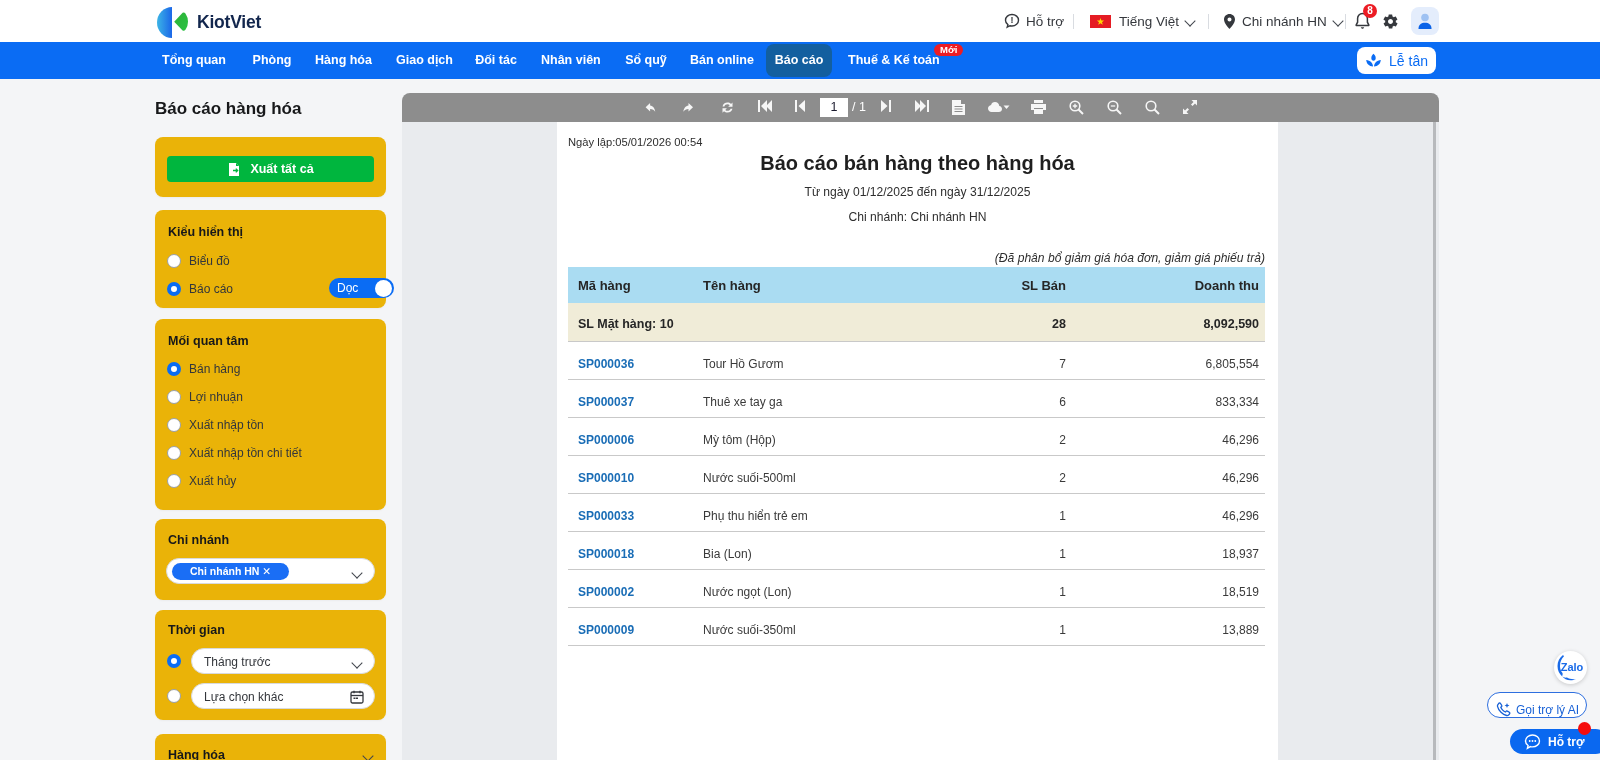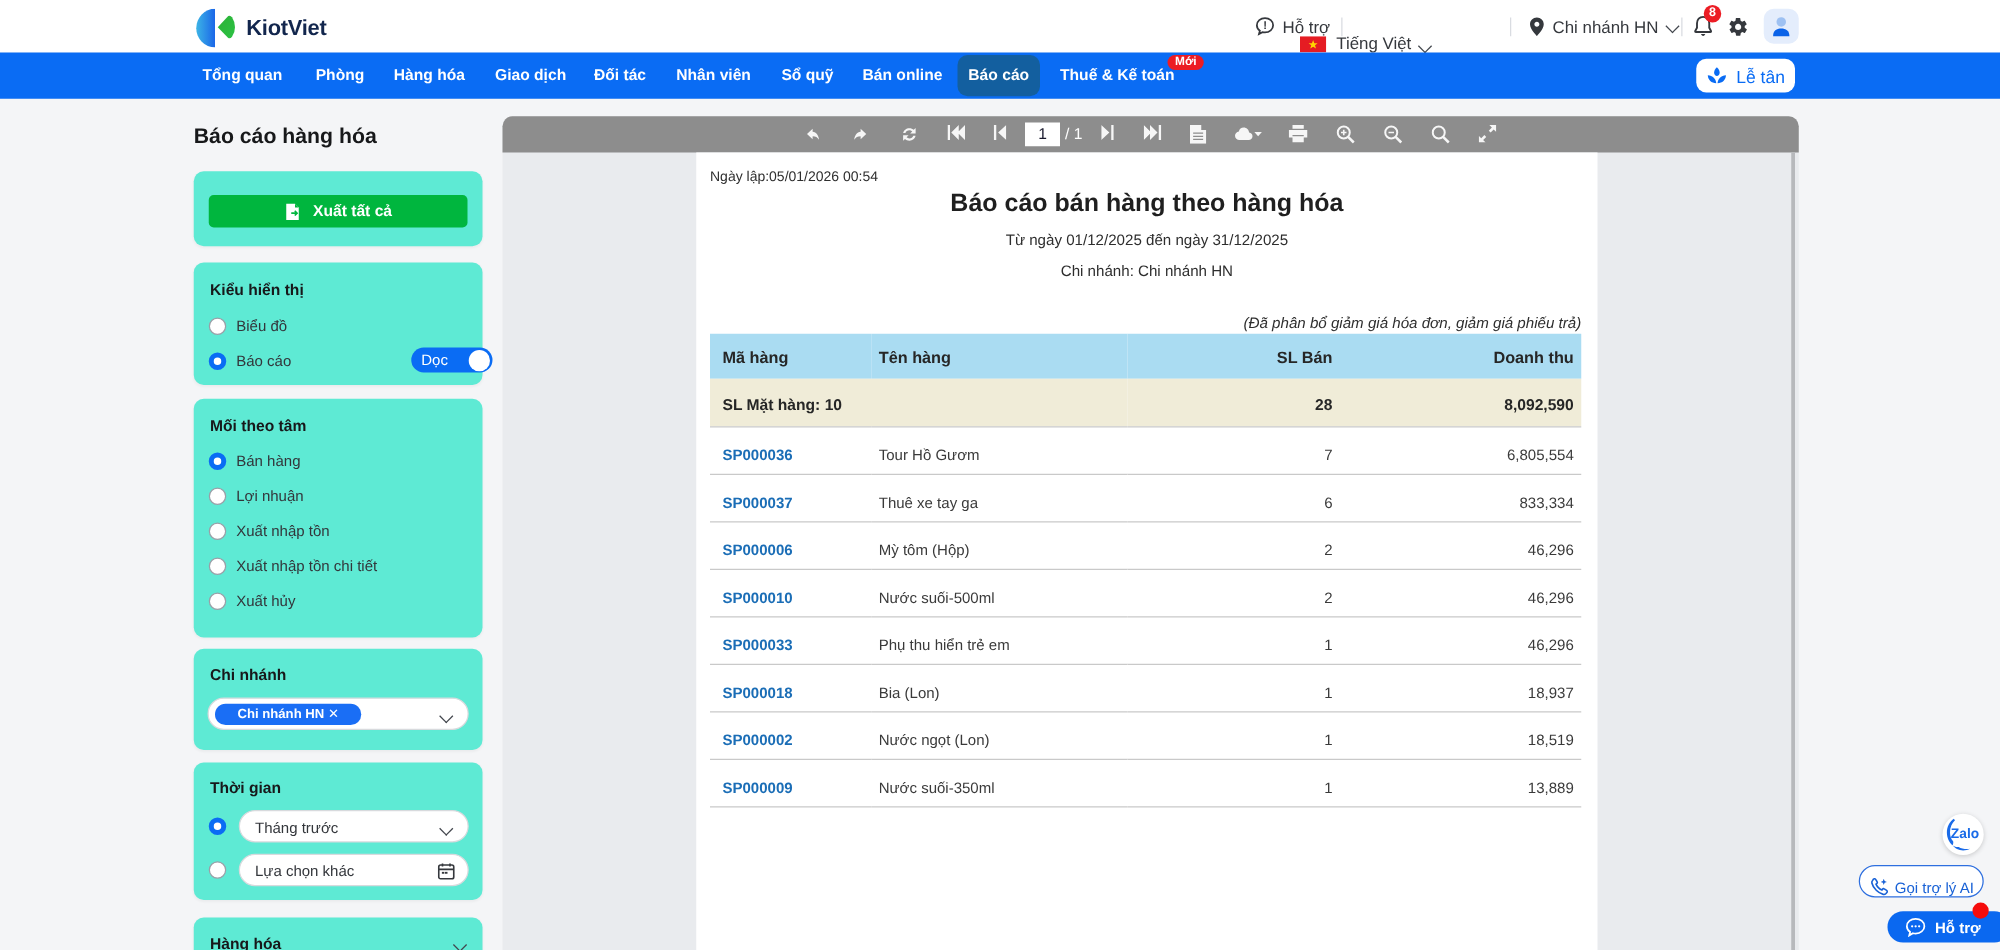--- a/index.html
+++ b/index.html
@@ -18,21 +18,21 @@
 
 
 #nav { position:absolute; left:0; top:42px; width:1600px; height:37px; background:#0a6cf4; }
 .navitem { position:absolute; top:0; height:37px; line-height:37px; color:#fff; font-size:12.5px; font-weight:bold; text-align:center; white-space:nowrap; }
 #nav-active { position:absolute; left:766px; top:2px; width:66px; height:33px; background:#135f9f; border-radius:8px; }
 #moi { position:absolute; left:934px; top:2px; height:12px; line-height:12px; padding:0 6px; background:#ec1c24; color:#fff; font-size:9.5px; font-weight:bold; border-radius:7px; }
 #letan { position:absolute; left:1357px; top:5px; width:79px; height:27px; background:#fff; border-radius:8px; display:flex; align-items:center; justify-content:center; color:#0a6cf4; font-size:14px; }
 
 
 #side-title { position:absolute; left:155px; top:99px; font-size:17px; font-weight:bold; color:#17181a; }
-.card { position:absolute; left:155px; width:231px; background:#5eead4; border-radius:8px; box-shadow:0 1px 2px rgba(0,0,0,0.04); }
+.card { position:absolute; left:155px; width:231px; background:#eab308; border-radius:8px; box-shadow:0 1px 2px rgba(0,0,0,0.04); }
 .cardtitle { font-size:12.5px; font-weight:bold; color:#17181a; }
 .radio { width:14px; height:14px; border:1.5px solid #9aa0a8; border-radius:50%; background:#fff; display:inline-block; }
 .radio.sel { border:4px solid #0a6cf4; }
 .rlabel { font-size:12px; color:#33363b; }
 .selbox { position:absolute; border:1px solid #d8dadd; border-radius:13px; background:#fff; }
 
 
 #viewer { position:absolute; left:402px; top:93px; width:1037px; height:667px; background:#e9ebee; border-radius:8px 8px 0 0; }
 #toolbar { position:absolute; left:0; top:0; width:1037px; height:29px; background:#8d8d8d; border-radius:8px 8px 0 0; }
 .tbi { position:absolute; top:7px; opacity:0.92; }
@@ -83,21 +83,21 @@
 
   <div class="topitem" style="left:1004px;">
     <svg width="16" height="16" viewBox="0 0 16 16" style="margin-right:6px;">
         <path d="M8 1.5 C4.4 1.5 1.5 4 1.5 7.2 C1.5 9 2.4 10.6 3.9 11.6 L3.2 14.2 L6 12.7 C6.6 12.85 7.3 12.95 8 12.95 C11.6 12.95 14.5 10.4 14.5 7.2 C14.5 4 11.6 1.5 8 1.5 Z" fill="none" stroke="#35383d" stroke-width="1.4"></path>
         <text x="8" y="10" font-size="9" font-weight="bold" fill="#35383d" text-anchor="middle">!</text>
       </svg>
     Hỗ trợ
   </div>
   <div class="tdiv" style="left:1073px;"></div>
 
-  <div class="topitem" style="left:1040px;align-items:flex-end;">
+  <div class="topitem" style="left:1090px;">
     <svg width="21" height="13" viewBox="0 0 21 13" style="margin-right:8px;">
         <rect width="21" height="13" fill="#e51c23"></rect>
         <path d="M10.5 3 L11.45 5.55 L14.1 5.6 L12 7.25 L12.8 9.85 L10.5 8.3 L8.2 9.85 L9 7.25 L6.9 5.6 L9.55 5.55 Z" fill="#ffd500"></path>
       </svg>
     Tiếng Việt
     <span class="chev"></span>
   </div>
   <div class="tdiv" style="left:1208px;"></div>
 
   <div class="topitem" style="left:1222px;">
@@ -168,21 +168,21 @@
   <span class="radio" style="position:absolute; left:12px; top:44px;"></span>
   <span class="rlabel" style="position:absolute; left:34px; top:44px;">Biểu đồ</span>
   <span class="radio sel" style="position:absolute; left:12px; top:72px;"></span>
   <span class="rlabel" style="position:absolute; left:34px; top:72px;">Báo cáo</span>
   <div style="position:absolute; left:154px; top:68px; width:65px; height:20px; background:#0a6cf4; border-radius:10.5px; color:#fff; font-size:12px; line-height:20px; padding-left:8px;margin-left:20px;">Dọc
     <span style="position:absolute; right:2px; top:1.5px; width:17px; height:17px; background:#fff; border-radius:50%;"></span>
   </div>
 </div>
 
 <div class="card" style="top:319px; height:191px;">
-  <div class="cardtitle" style="position:absolute; left:13px; top:15px;">Mối theo tâm</div>
+  <div class="cardtitle" style="position:absolute; left:13px; top:15px;">Mối quan tâm</div>
   <span class="radio sel" style="position:absolute; left:12px; top:43px;"></span>
   <span class="rlabel" style="position:absolute; left:34px; top:43px;">Bán hàng</span>
   <span class="radio" style="position:absolute; left:12px; top:71px;"></span>
   <span class="rlabel" style="position:absolute; left:34px; top:71px;">Lợi nhuận</span>
   <span class="radio" style="position:absolute; left:12px; top:99px;"></span>
   <span class="rlabel" style="position:absolute; left:34px; top:99px;">Xuất nhập tồn</span>
   <span class="radio" style="position:absolute; left:12px; top:127px;"></span>
   <span class="rlabel" style="position:absolute; left:34px; top:127px;">Xuất nhập tồn chi tiết</span>
   <span class="radio" style="position:absolute; left:12px; top:155px;"></span>
   <span class="rlabel" style="position:absolute; left:34px; top:155px;">Xuất hủy</span>

